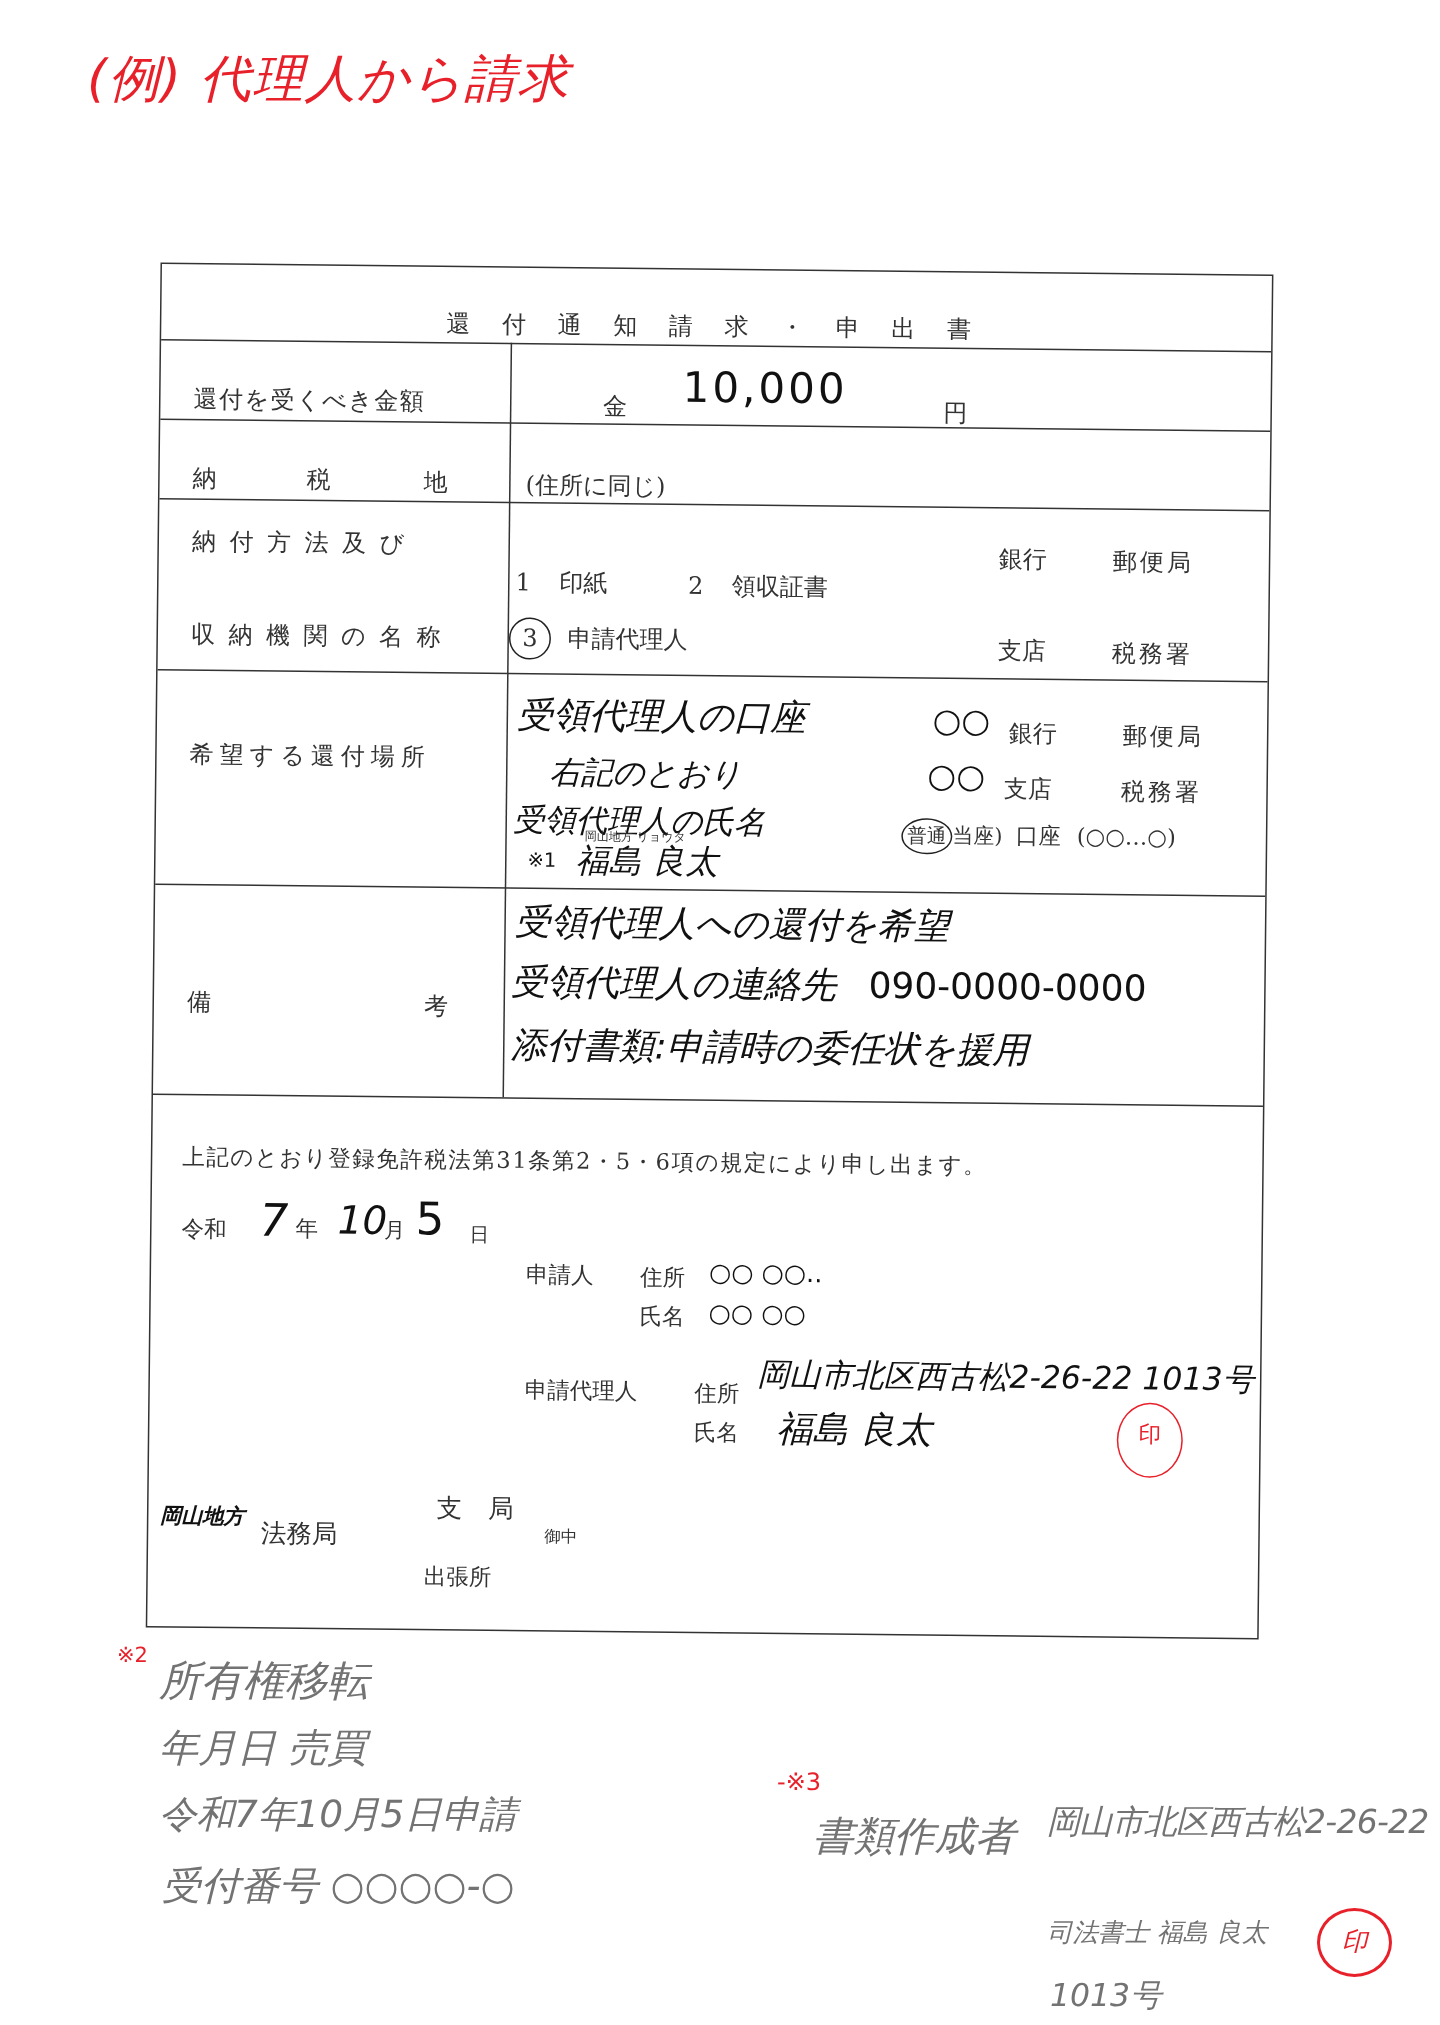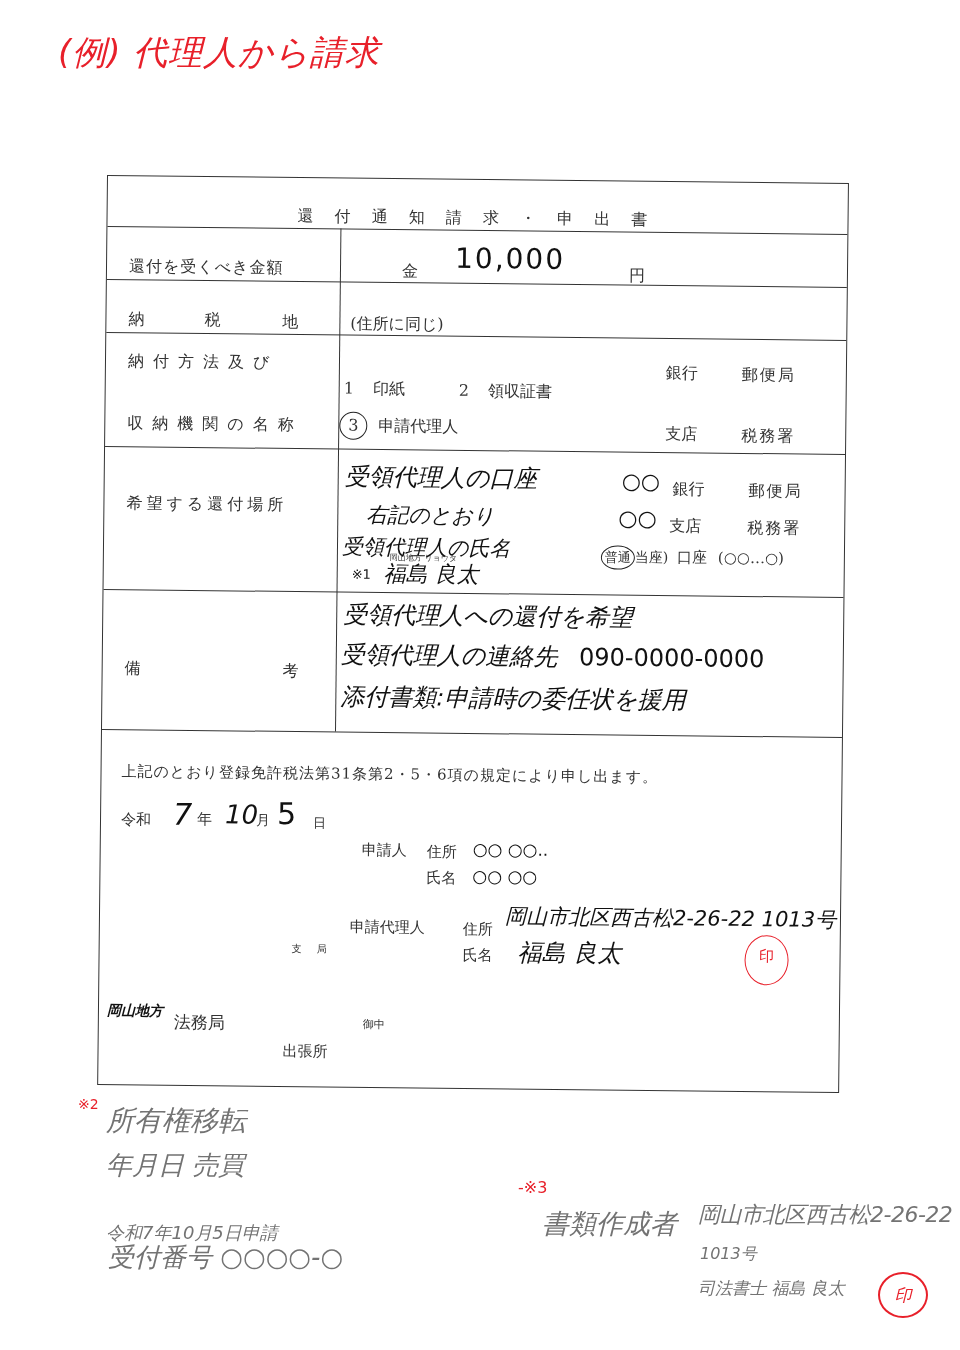--- a/index.html
+++ b/index.html
@@ -102,44 +102,44 @@
 
   <div class="lbl" style="left:20px; top:586px; font-size:15px; letter-spacing:1px">上記のとおり登録免許税法第31条第2・5・6項の規定により申し出ます。</div>
   <div class="lbl" style="left:20px; top:634px; font-size:15px">令和</div>
   <div class="hw" style="left:72px; top:620px; font-size:30px">7</div>
   <div class="lbl" style="left:96px; top:633px; font-size:15px">年</div>
   <div class="hw" style="left:124px; top:622px; font-size:26px">10</div>
   <div class="lbl" style="left:155px; top:634px; font-size:14px">月</div>
   <div class="hw" style="left:176px; top:618px; font-size:30px; font-style:normal">5</div>
   <div class="lbl" style="left:212px; top:636px; font-size:13px">日</div>
 
-  <div class="lbl" style="left:261px; top:662px; font-size:15px">申請人</div>
+  <div class="lbl" style="left:250px; top:662px; font-size:15px">申請人</div>
   <div class="lbl" style="left:326px; top:663px; font-size:15px">住所</div>
   <div class="hw" style="left:372px; top:659px; font-size:17px; font-style:normal">○○ ○○..</div>
   <div class="lbl" style="left:326px; top:689px; font-size:15px">氏名</div>
   <div class="hw" style="left:372px; top:686px; font-size:17px; font-style:normal">○○ ○○</div>
 
   <div class="lbl" style="left:250px; top:739px; font-size:15px">申請代理人</div>
   <div class="lbl" style="left:363px; top:740px; font-size:15px">住所</div>
   <div class="hw" style="left:405px; top:722px; font-size:21px">岡山市北区西古松2-26-22 1013号</div>
   <div class="lbl" style="left:363px; top:766px; font-size:15px">氏名</div>
   <div class="hw" style="left:418px; top:756px; font-size:24px">福島 良太</div>
   <div class="seal" style="left:645px; top:752px; width:42px; height:48px; line-height:40px; font-size:15px; border-width:1.8px">印</div>
 
   <div class="hw" style="left:8px; top:826px; font-size:14px; font-weight:bold">岡山地方</div>
   <div class="lbl" style="left:75px; top:834px; font-size:17px">法務局</div>
-  <div class="lbl" style="left:192px; top:764px; font-size:10px; letter-spacing:6px">支 局</div>
+  <div class="lbl" style="left:192px; top:816px; font-size:17px; letter-spacing:6px">支 局</div>
   <div class="lbl" style="left:264px; top:838px; font-size:11px">御中</div>
   <div class="lbl" style="left:184px; top:864px; font-size:15px">出張所</div>
 </div>
 
 <div class="abs hand red" style="left:78px; top:1096px; font-size:14px; font-style:normal">※2</div>
 <div class="abs hand" style="left:106px; top:1102px; font-size:28px">所有権移転</div>
 <div class="abs hand" style="left:106px; top:1148px; font-size:26px">年月日 売買</div>
-<div class="abs hand" style="left:106px; top:1221px; font-size:18px">令和7年10月5日申請</div>
+<div class="abs hand" style="left:106px; top:1193px; font-size:25px">令和7年10月5日申請</div>
 <div class="abs hand" style="left:108px; top:1240px; font-size:26px">受付番号 ○○○○-○</div>
 
 <div class="abs hand red" style="left:518px; top:1178px; font-size:16px; font-style:normal">-※3</div>
 <div class="abs hand" style="left:542px; top:1206px; font-size:27px">書類作成者</div>
 <div class="abs hand" style="left:698px; top:1200px; font-size:22px; letter-spacing:-0.5px">岡山市北区西古松2-26-22</div>
-<div class="abs hand" style="left:700px; top:1244px; font-size:16px">1013号</div>
+<div class="abs hand" style="left:700px; top:1316px; font-size:21px">1013号</div>
 <div class="abs hand" style="left:698px; top:1277px; font-size:17px">司法書士 福島 良太</div>
 <div class="seal" style="left:878px; top:1272px; width:46px; height:42px; line-height:42px; font-size:17px; font-style:italic">印</div>
 
 </body></html>

